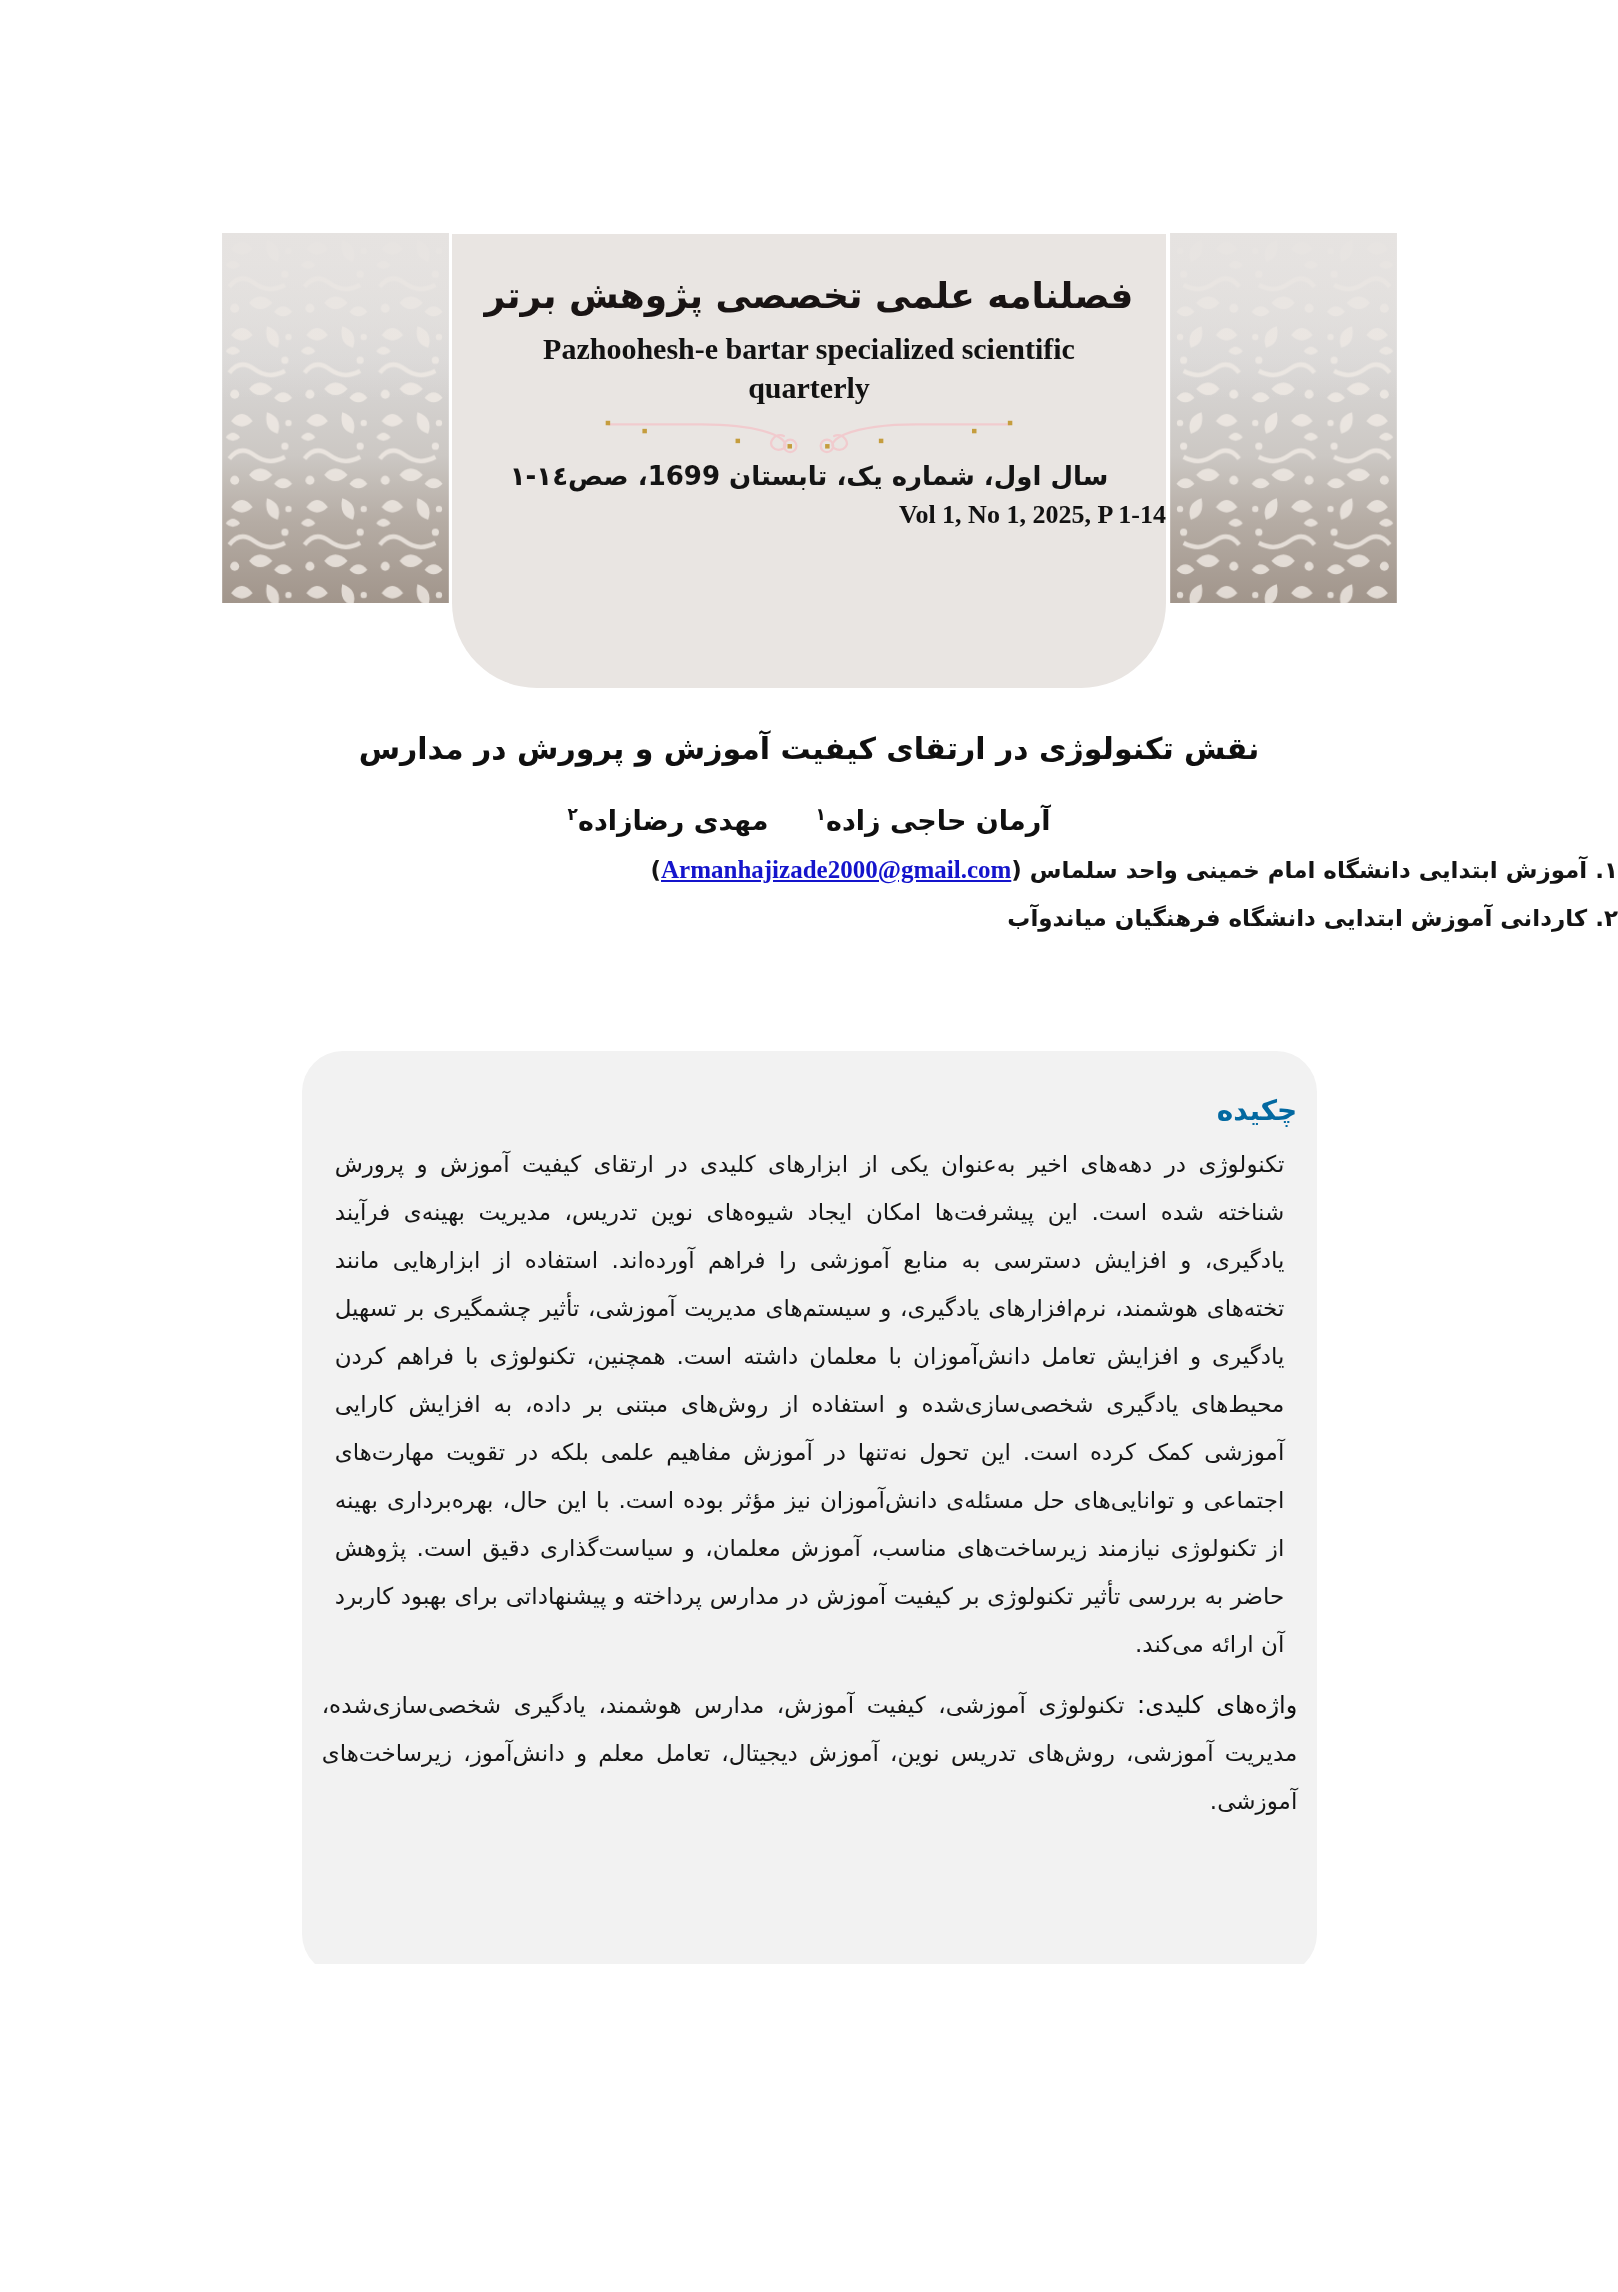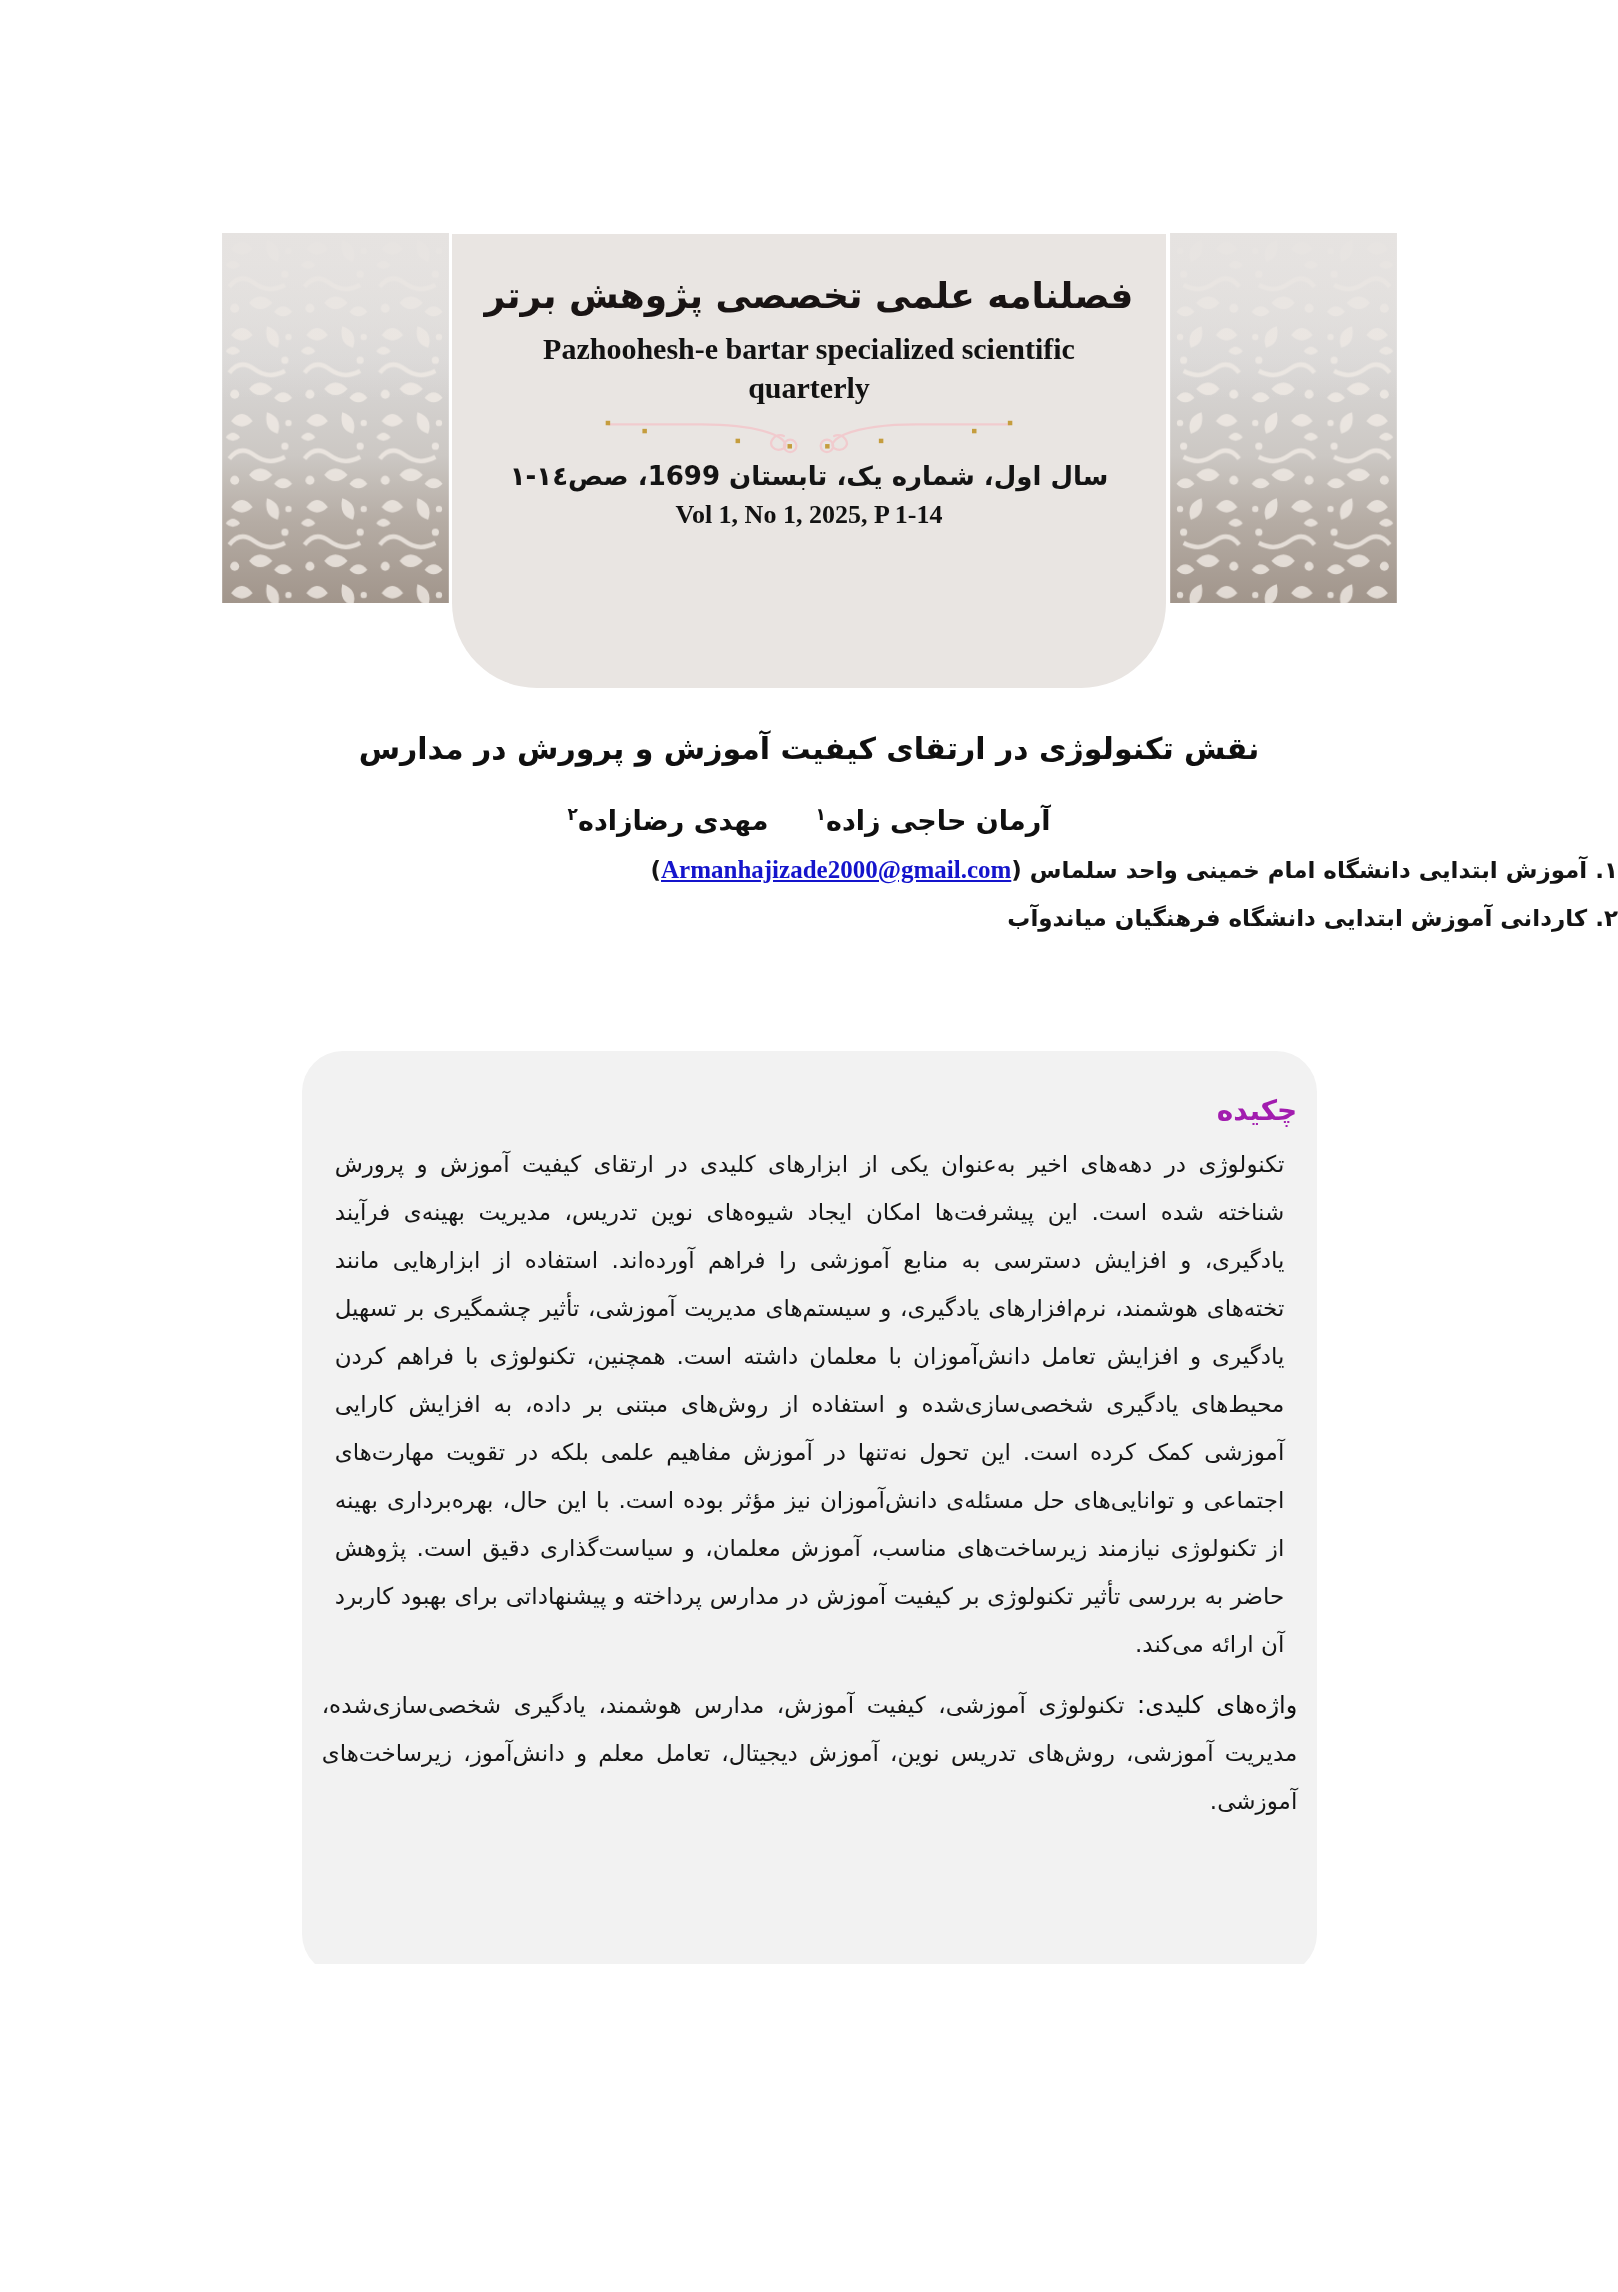--- a/index.html
+++ b/index.html
@@ -11,40 +11,40 @@
   .floral-left{left:222px;}
   .floral-right{left:1170px;transform:scaleX(-1);}
   .header-box{position:absolute;left:452px;top:234px;width:714px;height:454px;
               background:#e9e5e2;border-radius:0 0 85px 85px;text-align:center;}
   .journal-title-fa{margin-top:41px;font-size:36px;font-weight:bold;direction:rtl;color:#191414;}
   .journal-title-en{margin:12.5px auto 0;width:645px;font-family:"Liberation Serif","DejaVu Serif",serif;
                     font-size:30px;line-height:39px;font-weight:bold;color:#121212;text-align:center;}
   .divider-wrap{margin:10.7px auto 0;width:412px;height:38px;}
   .issue-fa{margin-top:5.4px;font-size:26px;font-weight:bold;direction:rtl;color:#141414;}
   .issue-en{margin-top:9px;font-family:"Liberation Serif","DejaVu Serif",serif;
-            font-size:26px;font-weight:bold;color:#121212;}
+            font-size:26px;font-weight:bold;color:#121212;text-align:right;}
 
   
   .article-title{position:absolute;left:0;top:731px;width:100%;text-align:center;
                  direction:rtl;font-size:30px;font-weight:bold;color:#101010;}
   .authors{position:absolute;left:0;top:804px;width:100%;display:flex;justify-content:center;
            direction:rtl;column-gap:47px;font-size:27px;font-weight:bold;color:#101010;}
   .authors sup{font-size:17px;}
   .affil{position:absolute;left:0;width:100%;text-align:right;direction:rtl;
          font-size:23px;font-weight:bold;color:#141414;}
   .affil-1{top:856px;}
   .affil-2{top:905px;}
   .email-link{font-family:"Liberation Serif","DejaVu Serif",serif;font-size:25px;font-weight:bold;
               color:#1414cc;text-decoration:underline;direction:ltr;unicode-bidi:embed;cursor:pointer;}
 
   
   .abstract-box{position:absolute;left:302px;top:1051px;width:1015px;height:924px;
                 background:#f2f2f2;border-radius:41px;box-sizing:border-box;
                 padding:43px 19.7px 0 19.7px;direction:rtl;overflow:hidden;}
-  .abstract-heading{font-size:28px;font-weight:bold;color:#a21caf;margin:0 0 12.5px 0;text-align:right;}
+  .abstract-heading{font-size:28px;font-weight:bold;color:#0369a1;margin:0 0 12.5px 0;text-align:right;}
   .abstract-body{margin:13px;font-size:23px;line-height:48px;text-align:justify;color:#161616;}
   .keywords-para{margin:0;font-size:23px;line-height:48px;text-align:justify;color:#161616;}
   .keywords-label{font-weight:normal;font-size:24px;color:#0e0e0e;}
 
   
   .footer-ornament{position:absolute;left:223px;top:2029px;width:1171px;height:66px;}
 </style>
 </head>
 <body>
 

